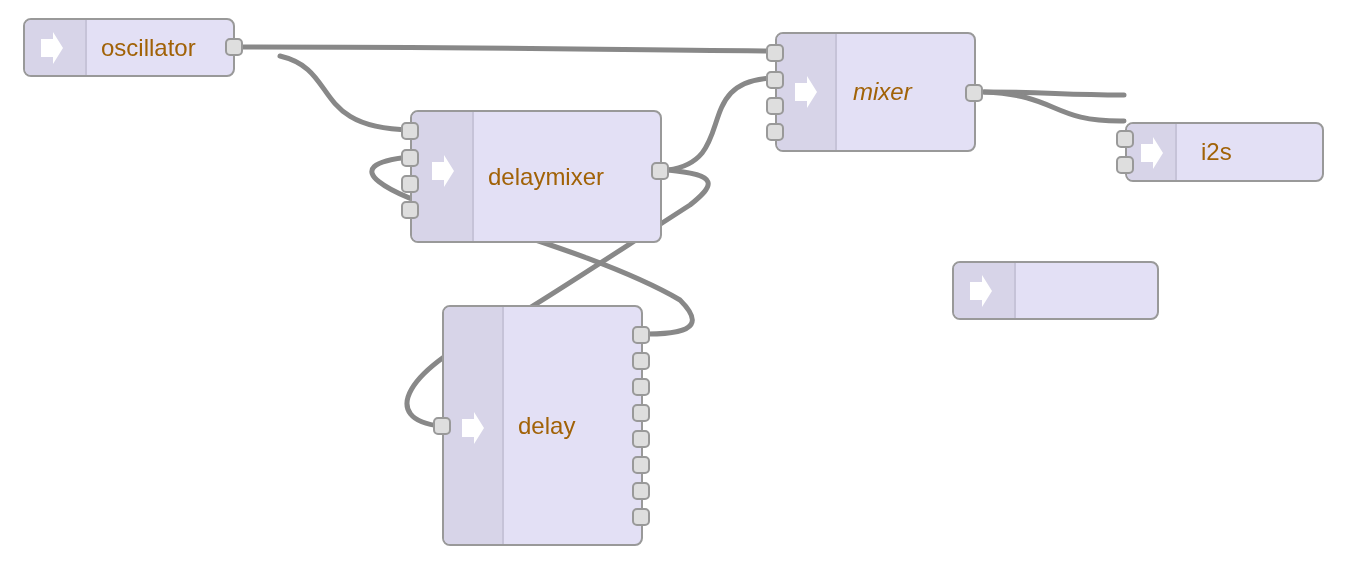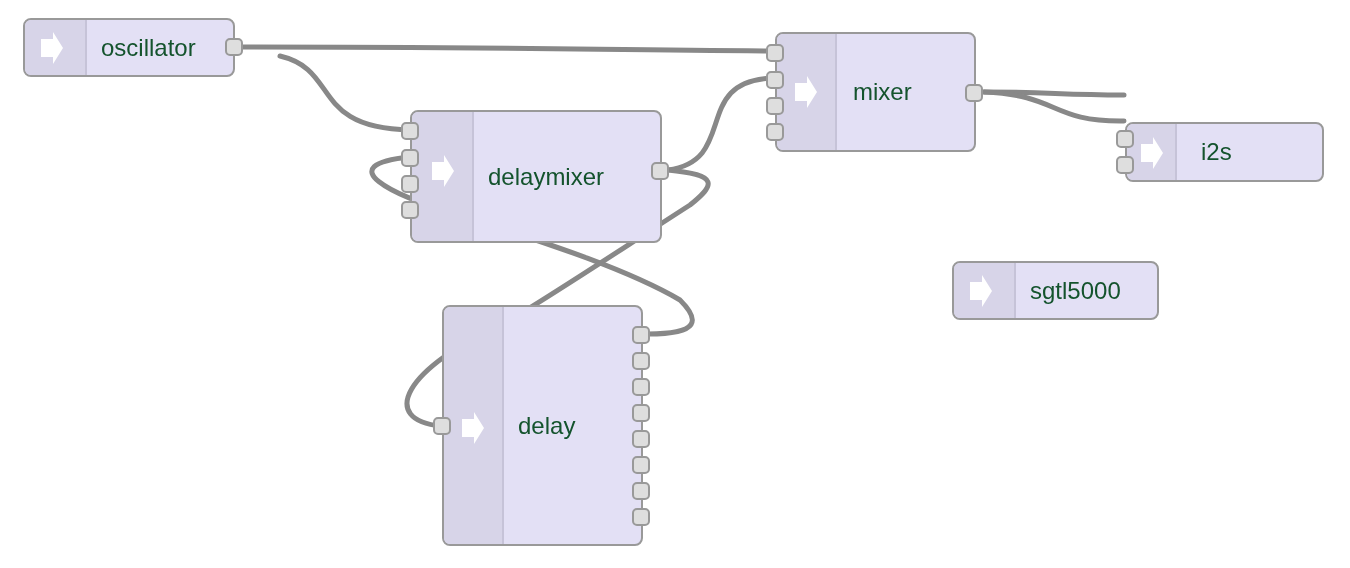--- a/index.html
+++ b/index.html
@@ -5,21 +5,21 @@
   html, body { margin:0; padding:0; background:#ffffff; }
   body { width:1350px; height:568px; position:relative; overflow:hidden;
          font-family:"Liberation Sans", sans-serif; }
   #wires { position:absolute; left:0; top:0; width:1350px; height:568px; }
   .wire { fill:none; stroke:#888888; stroke-width:5; stroke-linecap:round; }
   .node { position:absolute; background:#e3e0f5; border:2px solid #999999;
           border-radius:8px; box-sizing:border-box; }
   .node .stripe { position:absolute; left:0; top:0; bottom:0; background:#d7d4e8;
                   border-right:2px solid #c6c3d8; border-radius:6px 0 0 6px; }
   .node .label { position:absolute; top:0; bottom:0; display:flex; align-items:center;
-                 font-size:24px; color:#14532d; }
+                 font-size:24px; color:#a16207; }
   .node .arrow { position:absolute; width:28px; height:36px; }
   .port { position:absolute; width:18px; height:18px; background:#dedede;
           border:2px solid #999999; border-radius:5px; box-sizing:border-box; }
 </style>
 </head>
 <body>
 
 <svg id="wires" xmlns="http://www.w3.org/2000/svg">
   <path class="wire" d="M242,47 C500,47 600,50 774,51"></path>
   <path class="wire" d="M280,56 C340,70 310,128 410,130"></path>
@@ -45,21 +45,21 @@
     <path d="M4,9 H16 V2 L26,18 L16,34 V27 H4 Z" fill="#ffffff"></path>
   </svg>
   <div class="label" style="left:76px;">delaymixer</div>
   <div class="port" style="left:-11px; top:10px;"></div>
   <div class="port" style="left:-11px; top:37px;"></div>
   <div class="port" style="left:-11px; top:63px;"></div>
   <div class="port" style="left:-11px; top:89px;"></div>
   <div class="port" style="left:239px; top:50px;"></div>
 </div>
 
-<div class="node" style="left:775px; top:32px; width:201px; height:120px;">
+<div class="node" style="left:775px; top:32px; width:201px; height:120px;font-style:italic;">
   <div class="stripe" style="width:58px;"></div>
   <svg class="arrow" style="left:14px; top:40px;" viewBox="0 0 28 36">
     <path d="M4,9 H16 V2 L26,18 L16,34 V27 H4 Z" fill="#ffffff"></path>
   </svg>
   <div class="label" style="left:76px;">mixer</div>
   <div class="port" style="left:-11px; top:10px;"></div>
   <div class="port" style="left:-11px; top:37px;"></div>
   <div class="port" style="left:-11px; top:63px;"></div>
   <div class="port" style="left:-11px; top:89px;"></div>
   <div class="port" style="left:188px; top:50px;"></div>
@@ -73,21 +73,20 @@
   <div class="label" style="left:74px;">i2s</div>
   <div class="port" style="left:-11px; top:6px;"></div>
   <div class="port" style="left:-11px; top:32px;"></div>
 </div>
 
 <div class="node" style="left:952px; top:261px; width:207px; height:59px;">
   <div class="stripe" style="width:60px;"></div>
   <svg class="arrow" style="left:12px; top:10px;" viewBox="0 0 28 36">
     <path d="M4,9 H16 V2 L26,18 L16,34 V27 H4 Z" fill="#ffffff"></path>
   </svg>
-  <div class="label" style="left:76px;">sgtl5000</div>
 </div>
 
 <div class="node" style="left:442px; top:305px; width:201px; height:241px;">
   <div class="stripe" style="width:58px;"></div>
   <svg class="arrow" style="left:14px; top:103px;" viewBox="0 0 28 36">
     <path d="M4,9 H16 V2 L26,18 L16,34 V27 H4 Z" fill="#ffffff"></path>
   </svg>
   <div class="label" style="left:74px;text-align:right;">delay</div>
   <div class="port" style="left:-11px; top:110px;"></div>
   <div class="port" style="left:188px; top:19px;"></div>

